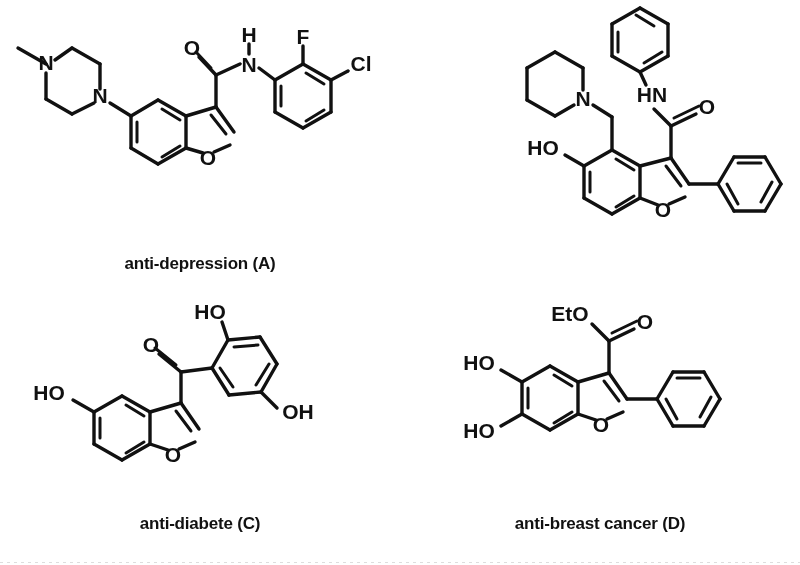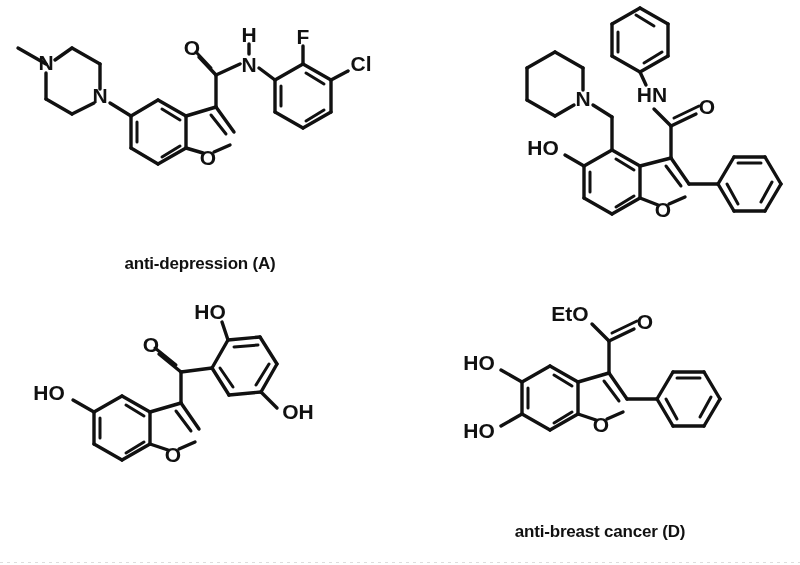--- a/index.html
+++ b/index.html
@@ -248,20 +248,21 @@
         <line x1="261" y1="110" x2="277" y2="126"></line>
       </g>
       <g class="atom" font-size="21">
         <text x="49" y="112">HO</text>
         <text x="151" y="64">O</text>
         <text x="210" y="31">HO</text>
         <text x="298" y="131">OH</text>
         <text x="173" y="174">O</text>
       </g>
     </svg>
+    <div class="caption" style="top:232px;">anti-diabete (C)</div>
   </div>
 
   <div class="panel" style="left:400px; top:282px; width:400px; height:283px;">
     <svg class="struct-svg" width="400" height="240" viewBox="0 0 400 240">
       <g stroke="#111111" stroke-width="3.4" fill="none" stroke-linecap="round">
 
         <line x1="122" y1="100" x2="122" y2="132"></line>
         <line x1="122" y1="132" x2="150" y2="148"></line>
         <line x1="150" y1="148" x2="178" y2="132"></line>
         <line x1="178" y1="132" x2="178" y2="100"></line>
@@ -301,18 +302,18 @@
         <line x1="209" y1="59" x2="192" y2="42"></line>
       </g>
       <g class="atom" font-size="21">
         <text x="170" y="33">EtO</text>
         <text x="245" y="41">O</text>
         <text x="79" y="82">HO</text>
         <text x="79" y="150">HO</text>
         <text x="201" y="144">O</text>
       </g>
     </svg>
-    <div class="caption" style="top:240px;">anti-breast cancer (D)</div>
+    <div class="caption" style="top:232px;">anti-breast cancer (D)</div>
   </div>
 
   <div class="bottom-rule"></div>
 
 </div>
 
 </body></html>

